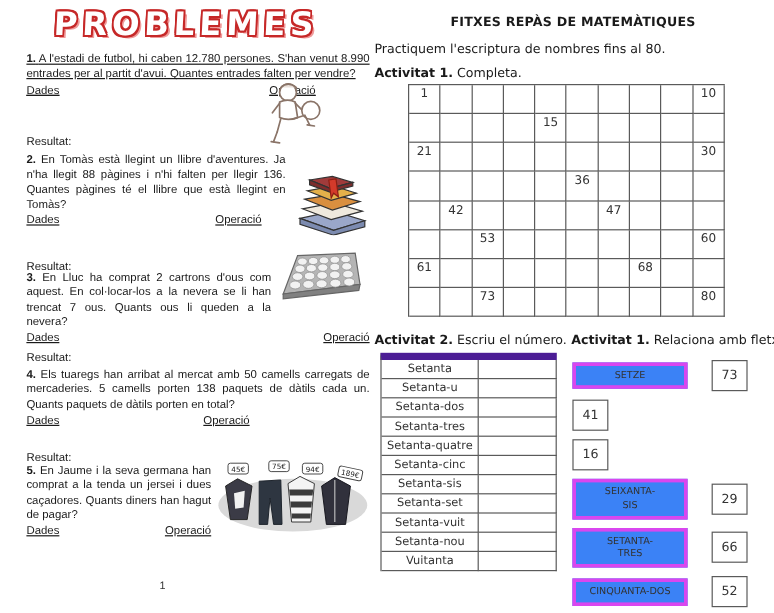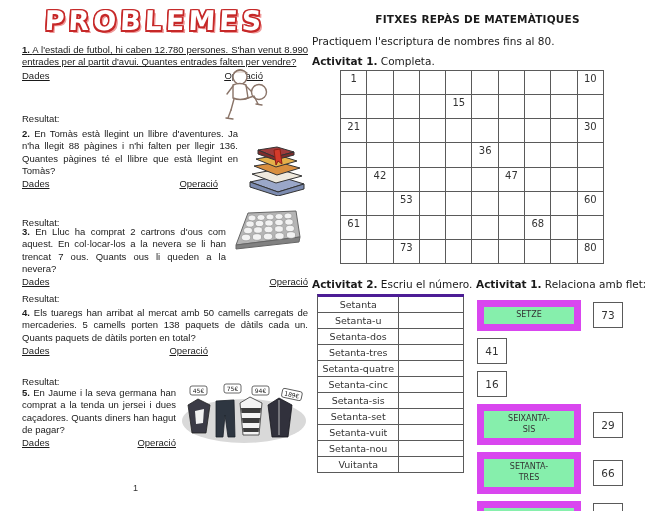--- a/index.html
+++ b/index.html
@@ -35,30 +35,30 @@
   #a3-label{top:278px;left:166px;white-space:nowrap;}
   
   .num-grid{position:absolute;left:30px;top:70px;width:263px;height:193px;
       display:grid;grid-template-columns:repeat(10,1fr);grid-template-rows:repeat(8,1fr);
       border-top:1px solid #5a5a5a;border-left:1px solid #5a5a5a;}
   .grid-cell{border-right:1px solid #5a5a5a;border-bottom:1px solid #5a5a5a;
       font-size:10px;display:flex;justify-content:center;align-items:flex-start;
       padding-top:2px;color:#333;}
   
   .a2-table{position:absolute;left:7px;top:294px;width:146px;
-      border-top:3px solid #4c1d95;border-left:1px solid #5a5a5a;}
+      border-top:6px solid #4c1d95;border-left:1px solid #5a5a5a;}
   .a2-row{display:flex;height:16px;}
   .a2-word{width:81px;border-right:1px solid #5a5a5a;border-bottom:1px solid #5a5a5a;
       font-size:9.5px;display:flex;align-items:center;justify-content:center;color:#333;}
   .a2-value{width:64px;border-right:1px solid #5a5a5a;border-bottom:1px solid #5a5a5a;}
   
   .a3-wrap{position:absolute;left:167px;top:300px;width:146px;}
   .a3-row{display:flex;justify-content:space-between;align-items:center;margin-bottom:7px;}
-  .a3-word{border:7px solid #d946ef;min-width:78px;padding:3px 6px;font-size:8px;
-      text-align:center;white-space:pre-line;line-height:1.35;color:#333;background:#86efac;}
+  .a3-word{border:3px solid #d946ef;min-width:78px;padding:3px 6px;font-size:8px;
+      text-align:center;white-space:pre-line;line-height:1.35;color:#333;background:#3b82f6;}
   .a3-num{border:1px solid #5a5a5a;width:28px;height:24px;font-size:10.5px;
       display:flex;align-items:center;justify-content:center;color:#333;background:#fff;}
 </style>
 </head>
 <body>
 
 <div id="page">
 
   <div class="left-page">
 

